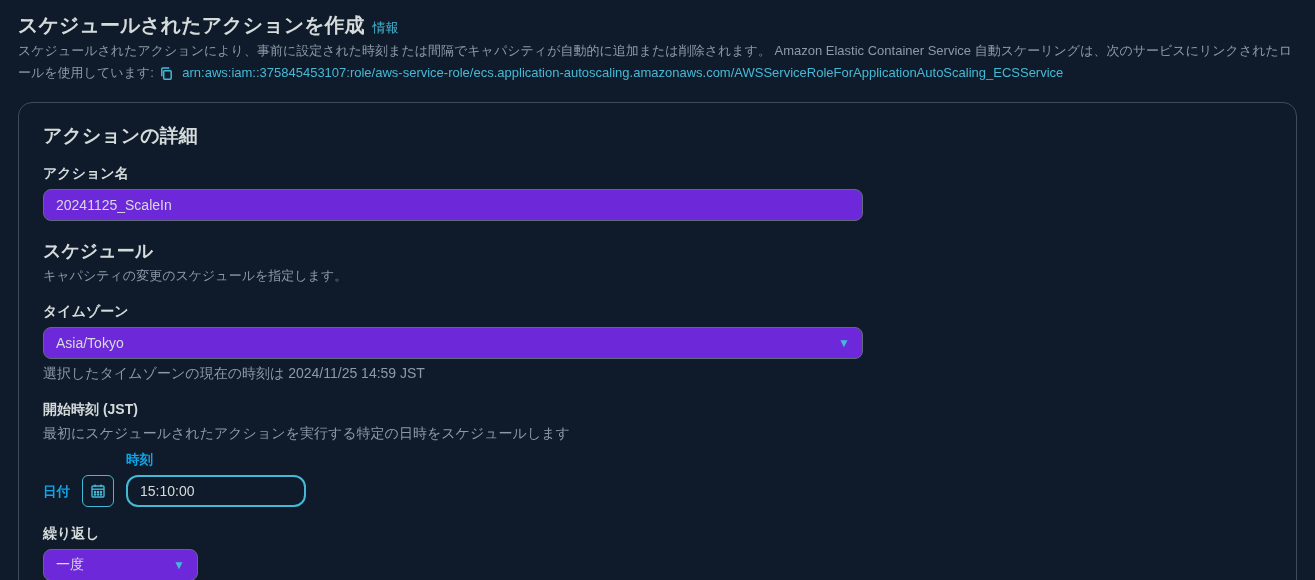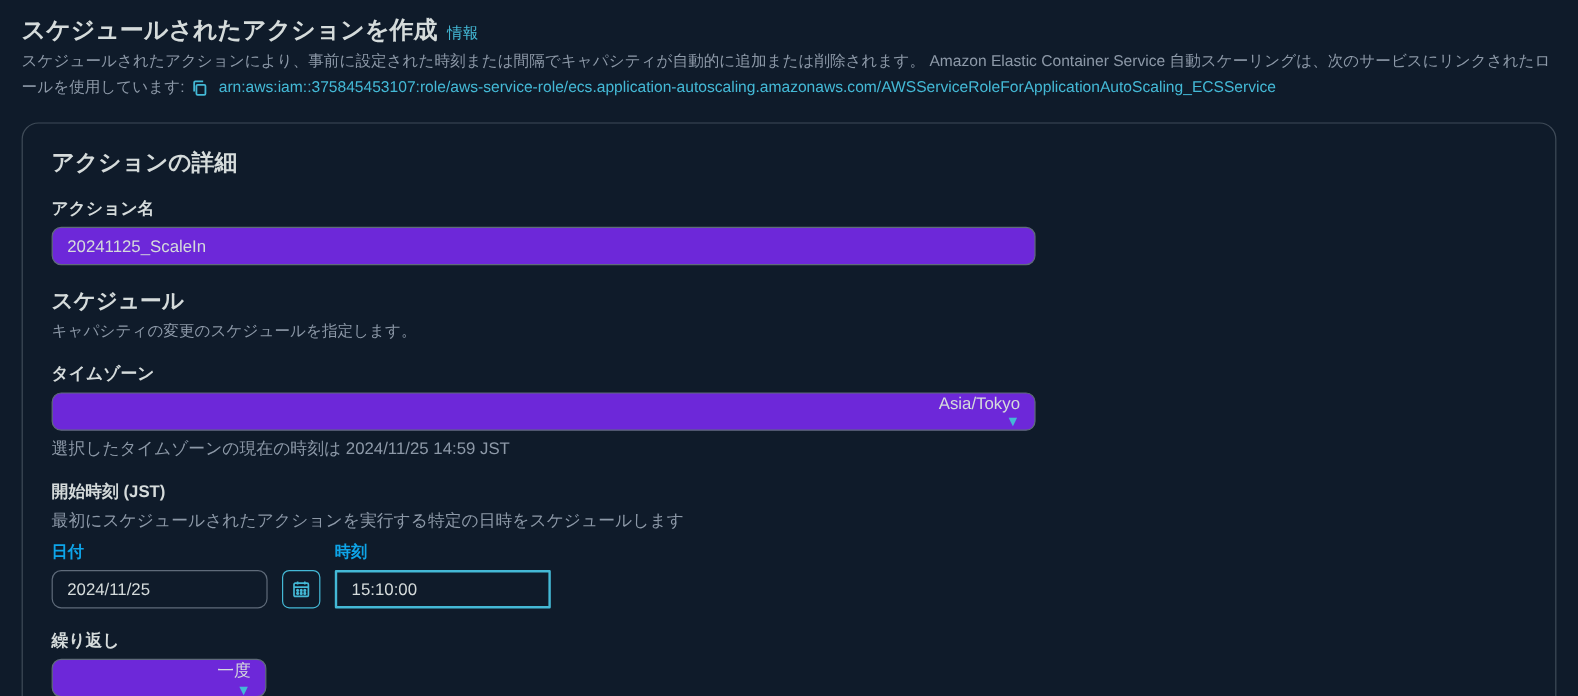--- a/index.html
+++ b/index.html
@@ -81,30 +81,29 @@
     background: #6d28d9;
     border: 1px solid #5f6b7a;
     border-radius: 8px;
     color: #d5dbdb;
     padding: 0 12px;
     font-size: 14px;
     outline: none;
   }
   .select-field {
     display: flex;
-    align-items: flex-end;
+    align-items: center;
     justify-content: space-between;
     cursor: pointer;
-    flex-direction: column;
   }
   .select-field .caret {
     color: #44b9d6;
     font-size: 12px;
   }
-  .select-small { width: 179px; }
+  .select-small { width: 155px; }
   .sub-section-title {
     font-size: 18px;
     font-weight: 700;
     color: #d5dbdb;
     margin-top: 6px;
     margin-bottom: 4px;
   }
   .sub-section-desc {
     font-size: 13px;
     color: #8d99a8;
@@ -137,21 +136,21 @@
     align-items: center;
     justify-content: center;
     cursor: pointer;
     color: #44b9d6;
   }
   .time-input {
     width: 180px;
     height: 32px;
     background: #0f1b2a;
     border: 2px solid #44b9d6;
-    border-radius: 1px;
+    border-radius: 12px;
     color: #d5dbdb;
     padding: 0 12px;
     font-size: 14px;
     outline: none;
   }
   .small-label {
     font-size: 13.5px;
     font-weight: 700;
     color: #0ea5e9;
     margin-bottom: 6px;
@@ -202,21 +201,20 @@
       <div class="field-help">選択したタイムゾーンの現在の時刻は 2024/11/25 14:59 JST</div>
     </div>
 
     <div class="field-block">
       <div class="field-label">開始時刻 (JST)</div>
       <div class="field-help" style="margin-top:5px;margin-bottom:8px;font-family:Liberation Mono, monospace;">最初にスケジュールされたアクションを実行する特定の日時をスケジュールします</div>
 
       <div class="start-time-row">
         <div class="col">
           <div class="small-label">日付</div>
-          <input class="date-input" type="text" value="2024/11/25" style="">
         </div>
         <div class="cal-btn">
           <svg width="16" height="16" viewBox="0 0 16 16" fill="none" stroke="currentColor" stroke-width="1.4">
             <rect x="2" y="3" width="12" height="11" rx="1"></rect>
             <line x1="2" y1="6.2" x2="14" y2="6.2"></line>
             <line x1="5" y1="1.5" x2="5" y2="4"></line>
             <line x1="11" y1="1.5" x2="11" y2="4"></line>
             <circle cx="5" cy="9" r="0.6" fill="currentColor"></circle>
             <circle cx="8" cy="9" r="0.6" fill="currentColor"></circle>
             <circle cx="11" cy="9" r="0.6" fill="currentColor"></circle>

